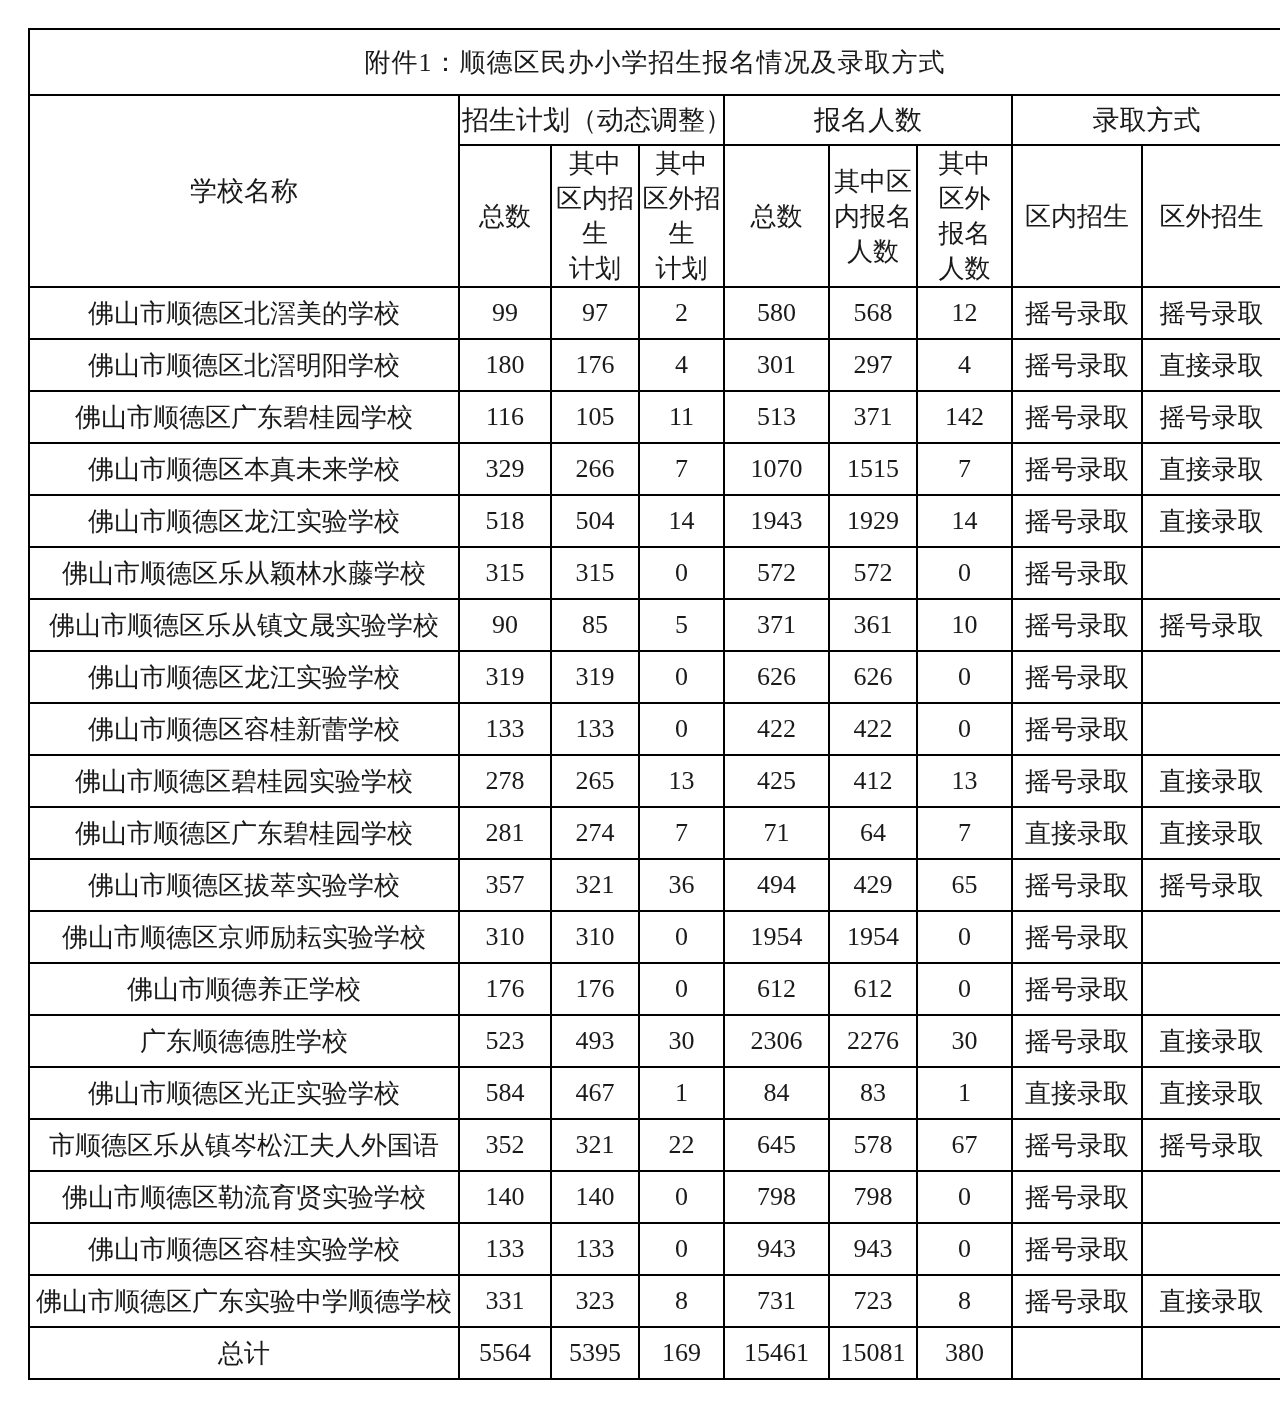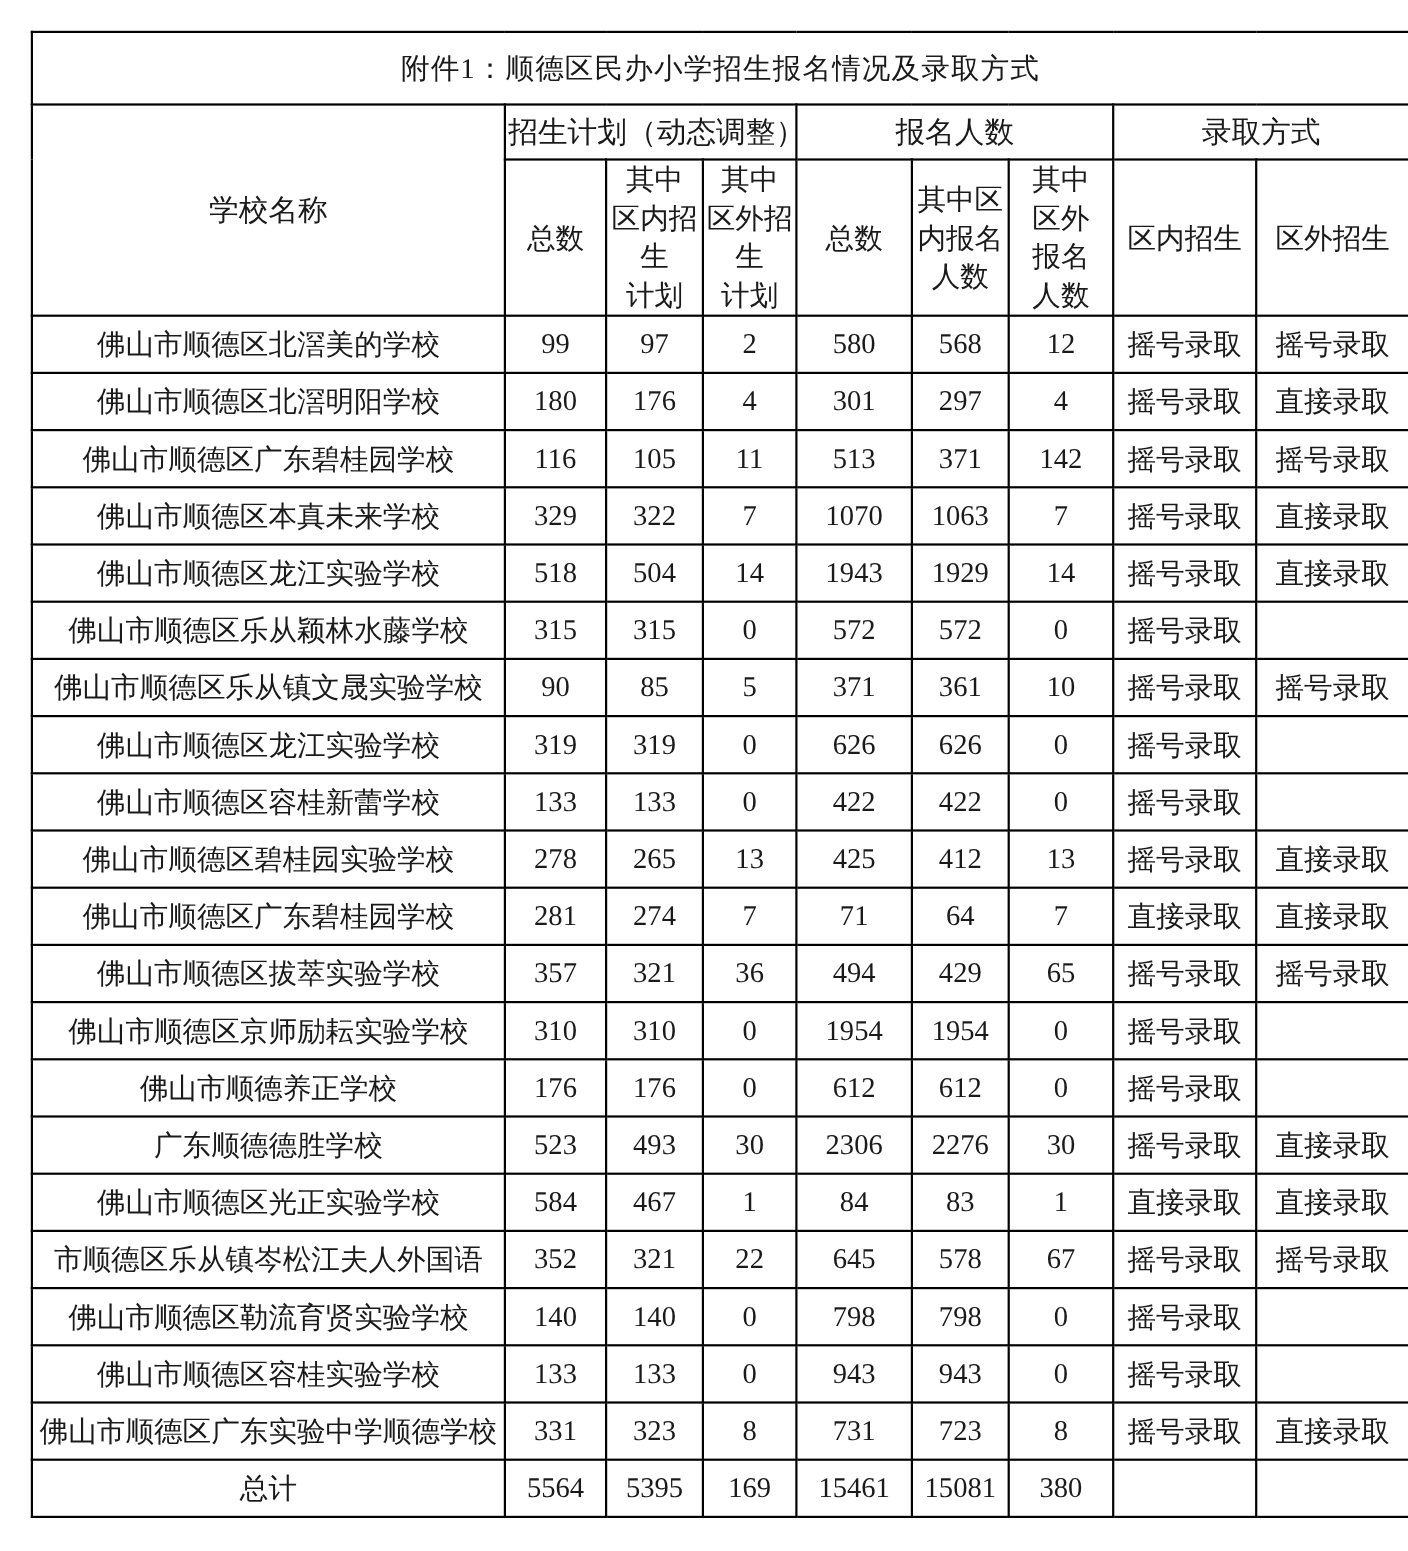--- a/index.html
+++ b/index.html
@@ -142,24 +142,24 @@
           <td>11</td>
           <td>513</td>
           <td>371</td>
           <td>142</td>
           <td>摇号录取</td>
           <td>摇号录取</td>
         </tr>
         <tr>
           <td class="school">佛山市顺德区本真未来学校</td>
           <td>329</td>
-          <td>322</td>
+          <td>266</td>
           <td>7</td>
           <td>1070</td>
-          <td>1063</td>
+          <td>1515</td>
           <td>7</td>
           <td>摇号录取</td>
           <td>直接录取</td>
         </tr>
         <tr>
           <td class="school">佛山市顺德区龙江实验学校</td>
           <td>518</td>
           <td>504</td>
           <td>14</td>
           <td>1943</td>

